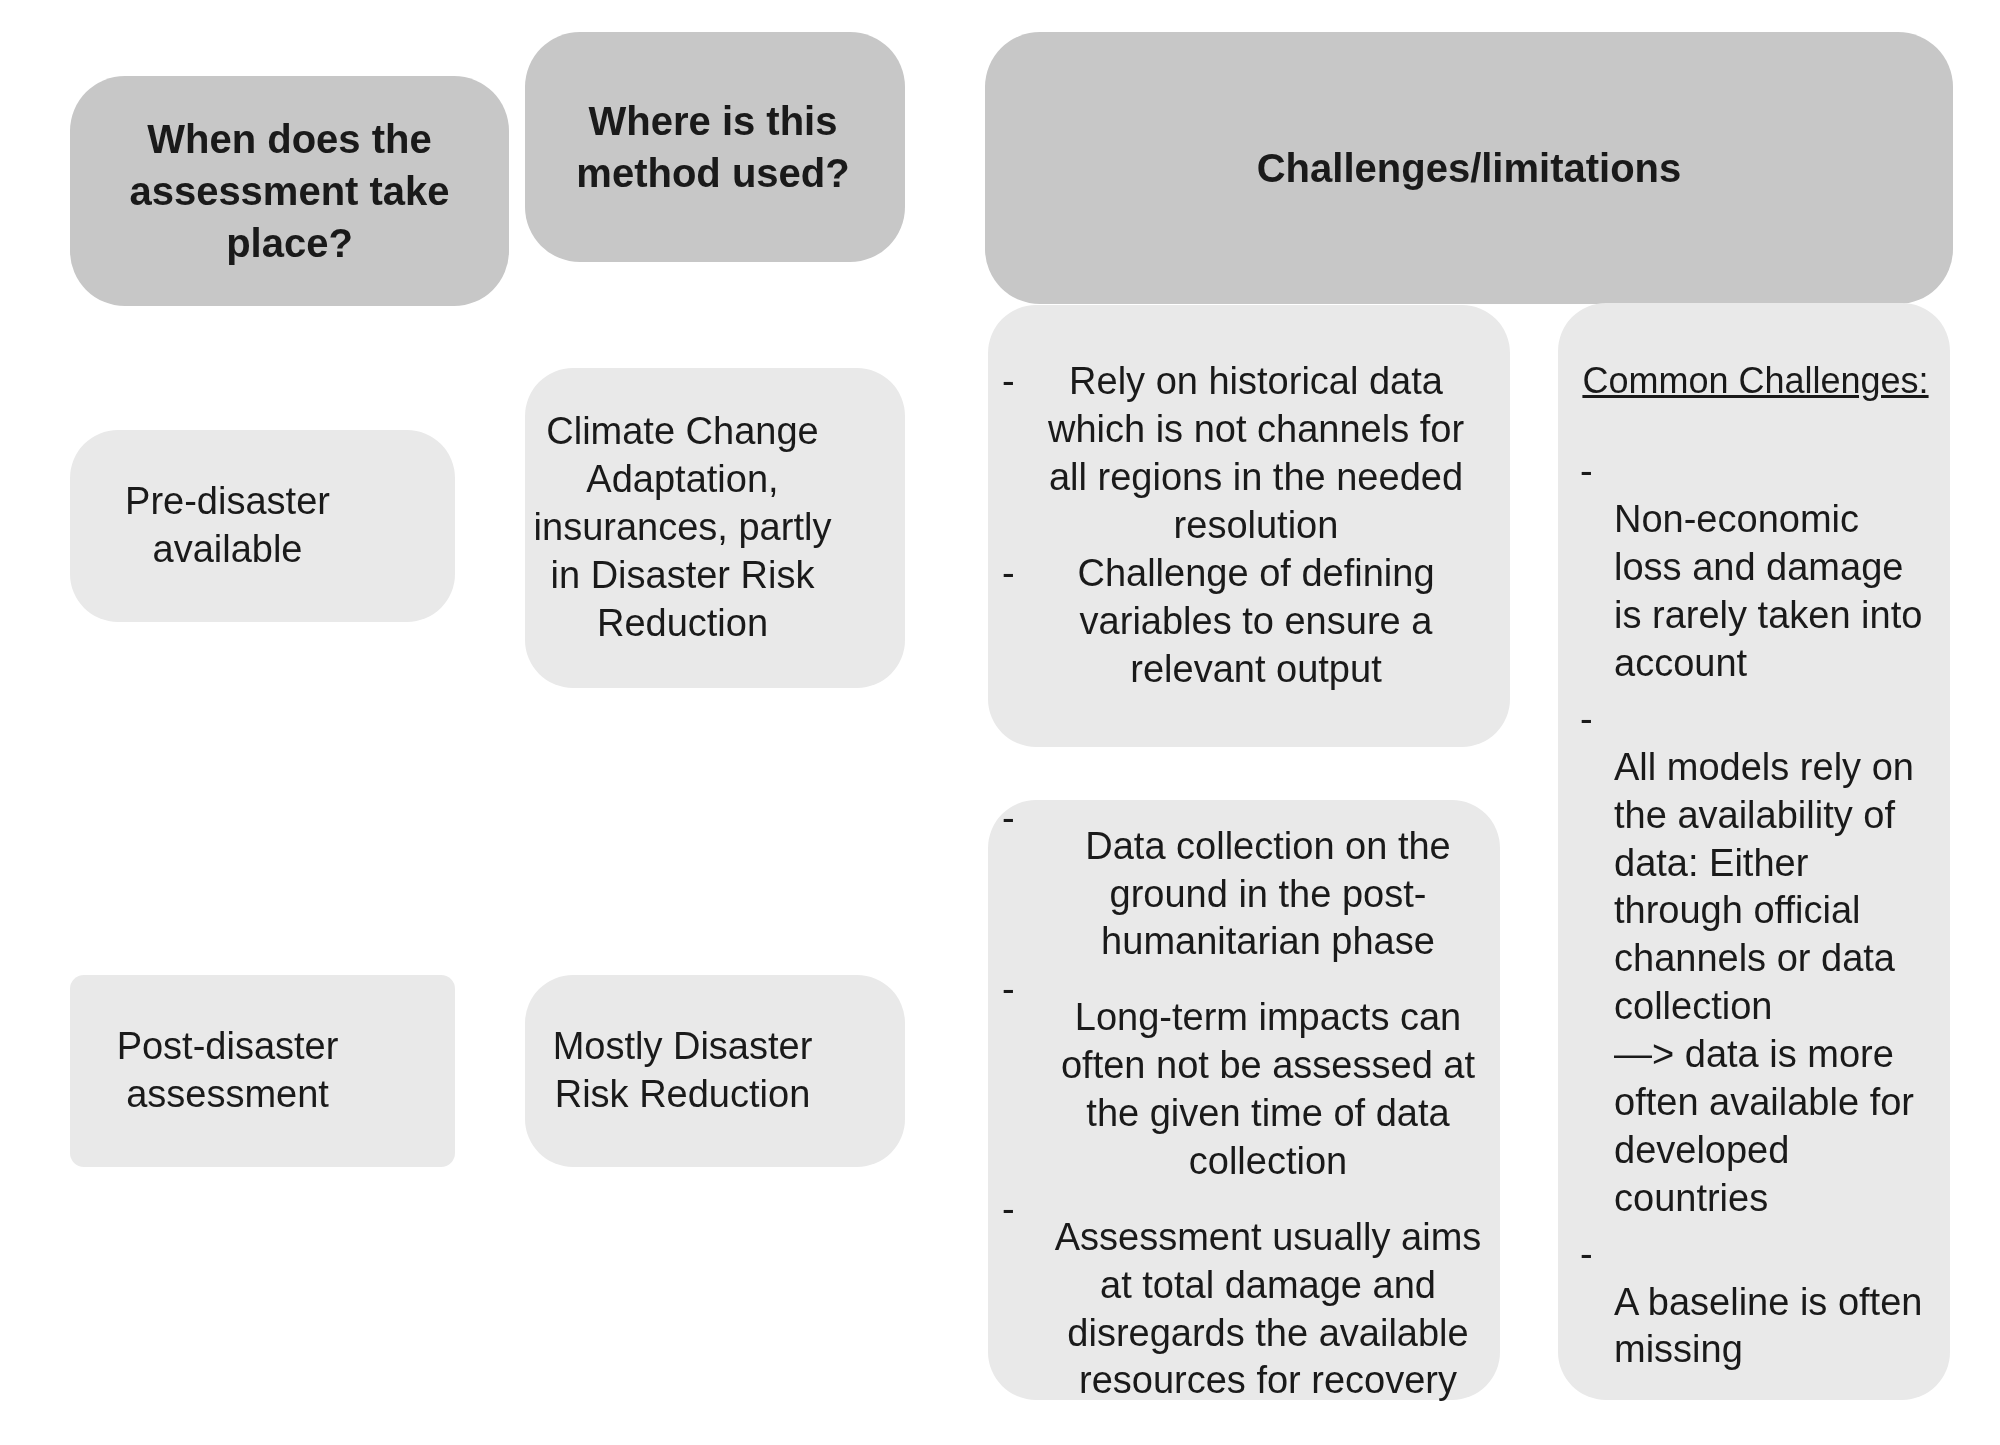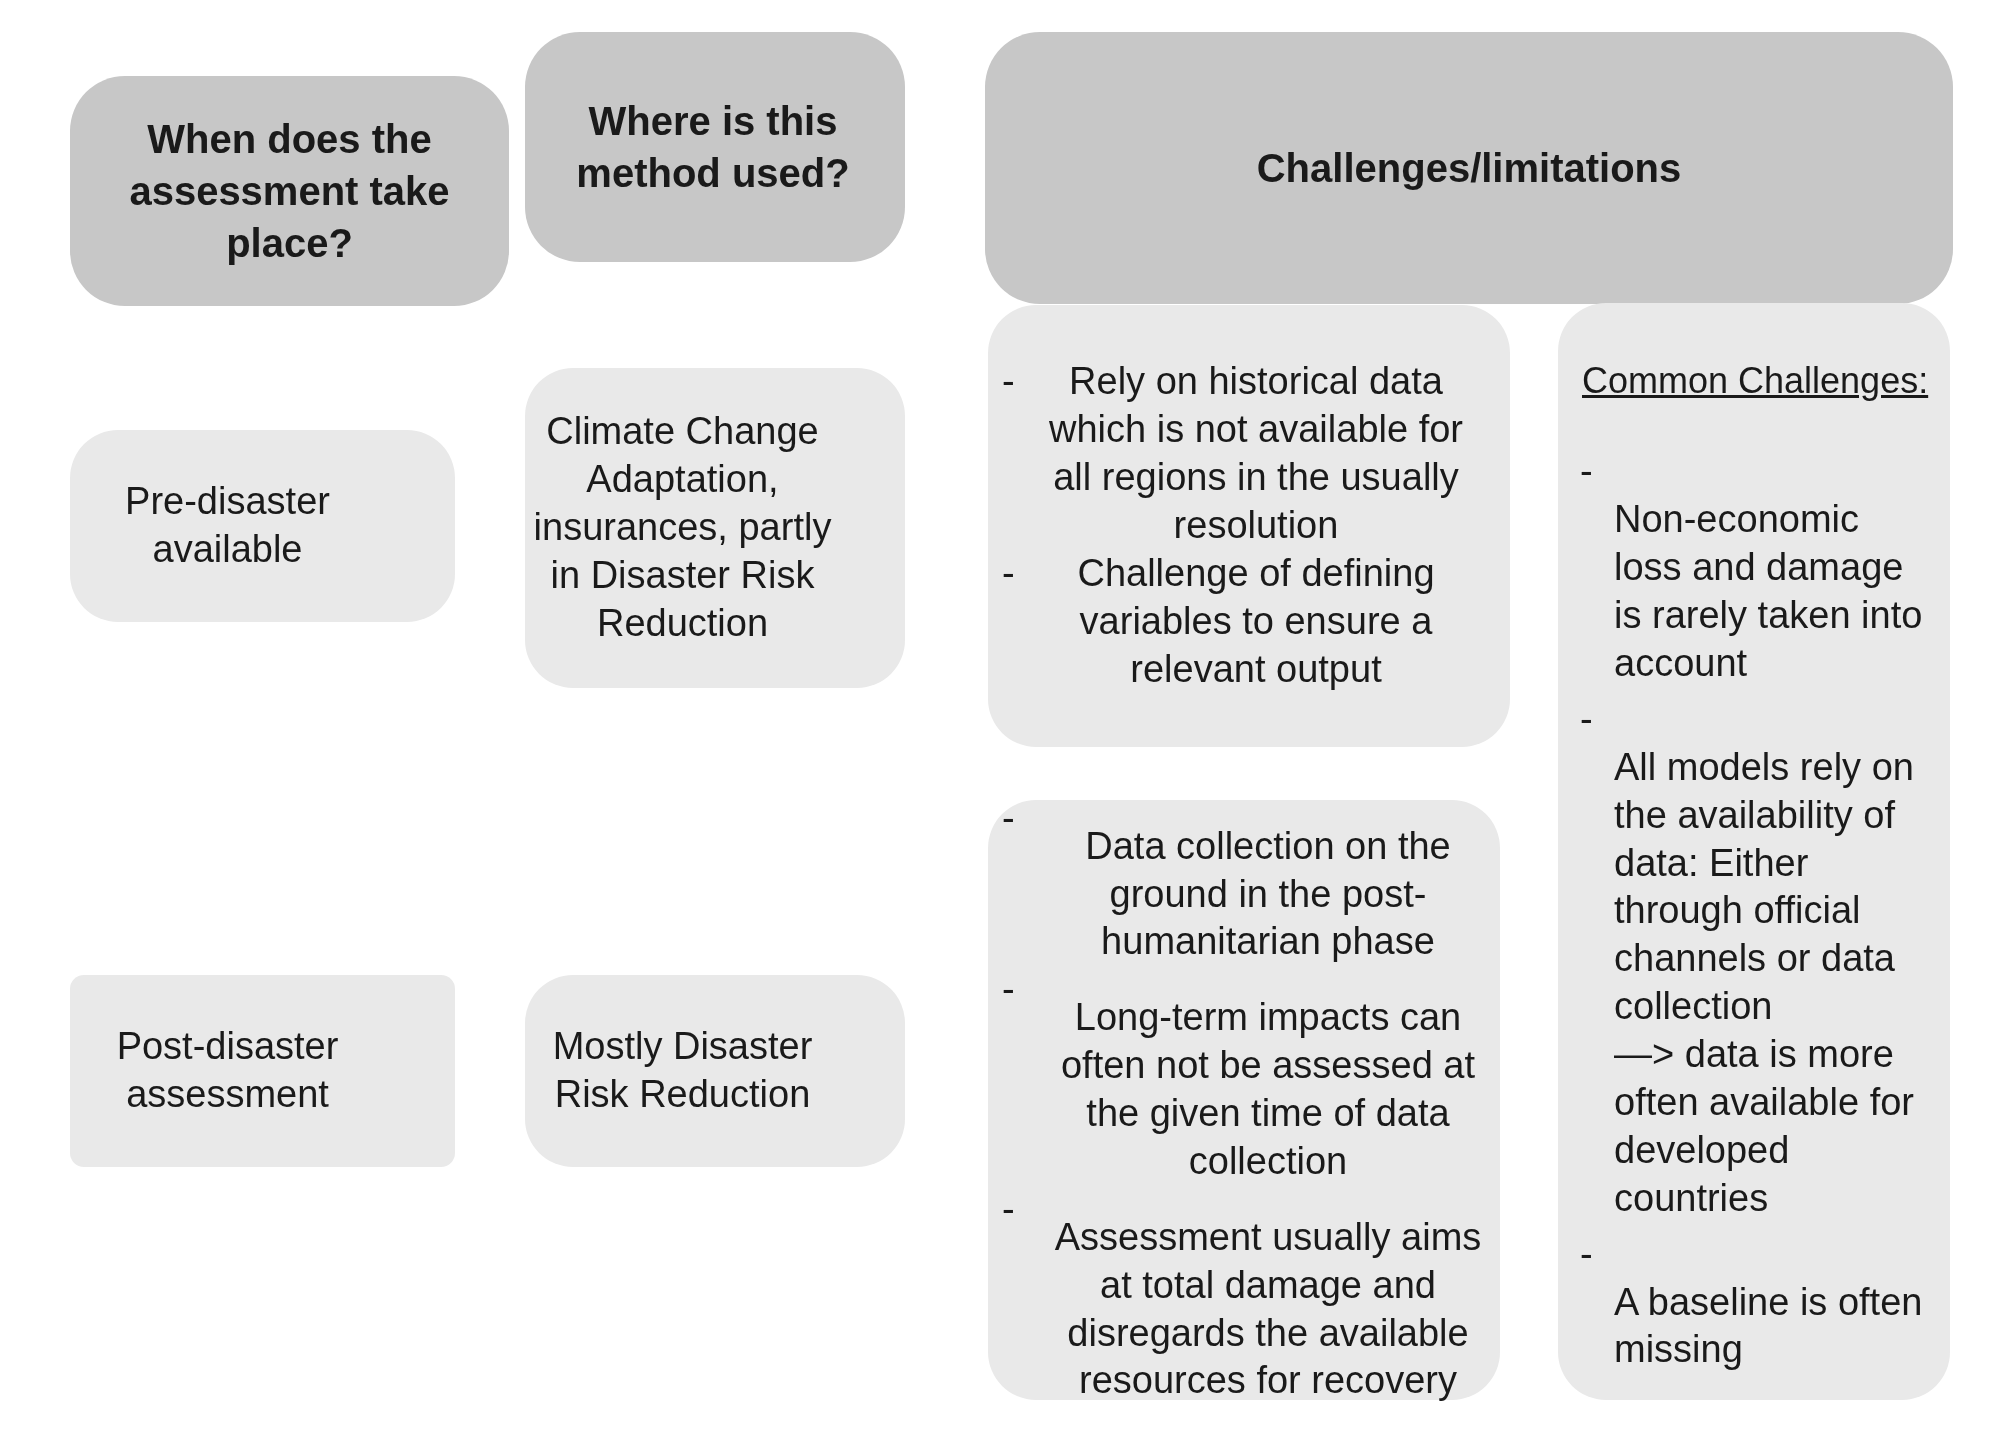--- a/index.html
+++ b/index.html
@@ -28,21 +28,21 @@
   .bullets{display:flex;flex-direction:column;font-size:38px;line-height:1.26;}
   .mid{justify-content:center;}
   .bullet{display:flex;align-items:flex-start;}
   .dash{flex:0 0 34px;text-align:left;}
   .btxt{white-space:pre-line;}
   .mid .btxt{text-align:center;}
   #b-ch1{padding-left:14px;}
   #b-ch1 .btxt{width:440px;}
   #b-ch2{padding-left:14px;}
   #b-ch2 .btxt{width:472px;margin-top:28px;}
-  #b-common{padding:55px 21px 0 22px;}
+  #b-common{padding:55px 21px 0 22px;align-items:center;}
   #b-common .bullet{margin-bottom:8px;}
   #b-common .btxt{width:315px;text-align:left;margin-top:48px;}
   .common-title{
     font-size:36px;text-decoration:underline;white-space:nowrap;
     margin:0 0 45px 2px;
   }
   
   #h-when   {left:70px;  top:32px;  width:439px; height:230px;margin-top:44px;}
   #h-where  {left:525px; top:32px;  width:380px; height:230px;padding-left:16px;}
   #h-chal   {left:985px; top:32px;  width:968px; height:272px;}
@@ -75,21 +75,21 @@
     <div class="ctxt">Pre-disaster available</div>
   </div>
 
   <div class="box cell" id="b-climate">
     <div class="ctxt">Climate  Change Adaptation, insurances, partly in Disaster Risk Reduction</div>
   </div>
 
   <div class="box bullets mid" id="b-ch1">
     <div class="bullet">
       <span class="dash">-</span>
-      <div class="btxt">Rely on historical data which is not available for all regions in the usually resolution</div>
+      <div class="btxt">Rely on historical data which is not channels for all regions in the needed resolution</div>
     </div>
     <div class="bullet">
       <span class="dash">-</span>
       <div class="btxt">Challenge of defining variables to ensure a relevant output</div>
     </div>
   </div>
 
   <div class="box bullets mid" id="b-ch2">
     <div class="bullet">
       <span class="dash">-</span>

